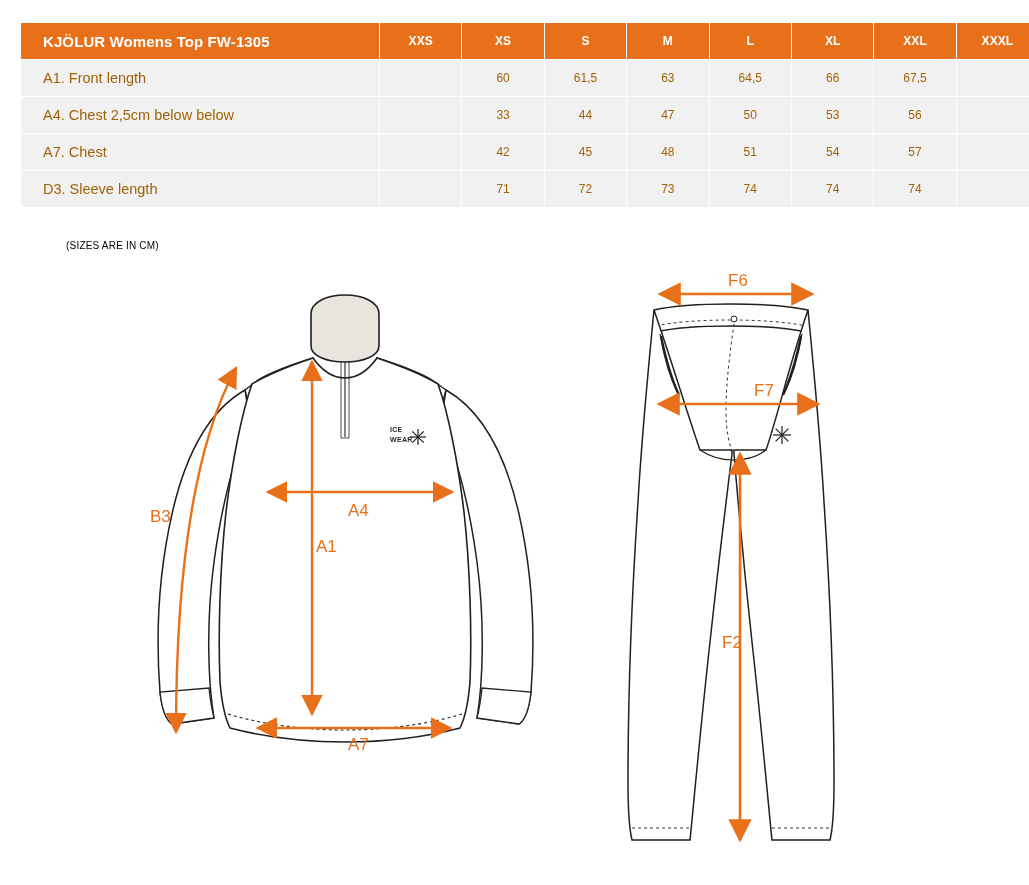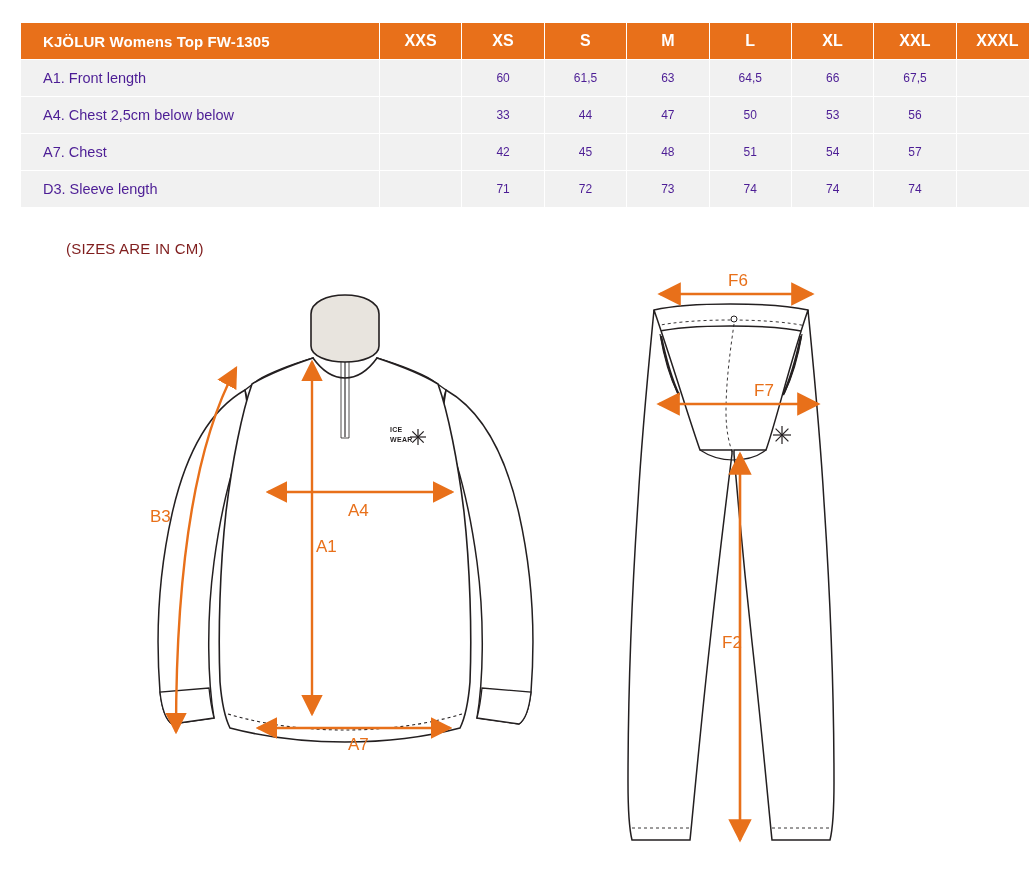--- a/index.html
+++ b/index.html
@@ -39,46 +39,46 @@
     height: 36px;
     font-size: 12px;
     text-align: center;
     vertical-align: middle;
     padding: 0;
   }
   table.size-table thead th {
     background: #e8701a;
     color: #ffffff;
     font-weight: bold;
-    font-size: 16px;
+    font-size: 12px;
     letter-spacing: .1px;
   }
   table.size-table thead th.label-head {
     text-align: left;
     padding-left: 22px;
     font-size: 15px;
   }
   table.size-table tbody td {
     background: #f1f1f1;
-    color: #4c1d95;
+    color: #a16207;
   }
   table.size-table tbody td.row-label {
     text-align: left;
     padding-left: 22px;
     font-size: 14.5px;
   }
   .col-label { width: 336px; }
   .col-size  { width: 81.4px; }
 
   .sizes-note {
     position: absolute;
     left: 66px;
     top: 240px;
-    color: #7f1d1d;
-    font-size: 15px;
+    color: #000000;
+    font-size: 10px;
     letter-spacing: .2px;
   }
 
   
   .diagram-area {
     position: absolute;
     left: 0;
     top: 262px;
     width: 1029px;
     height: 620px;

